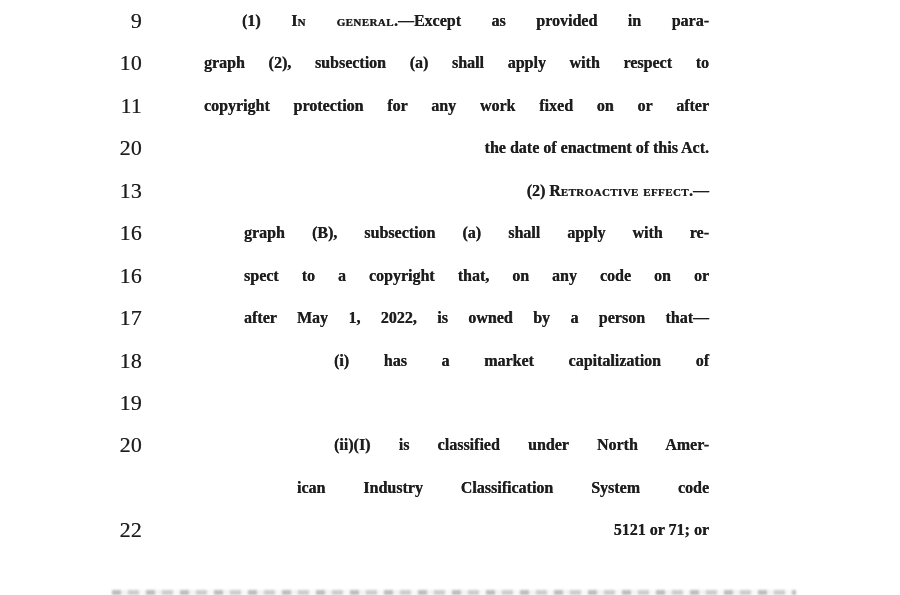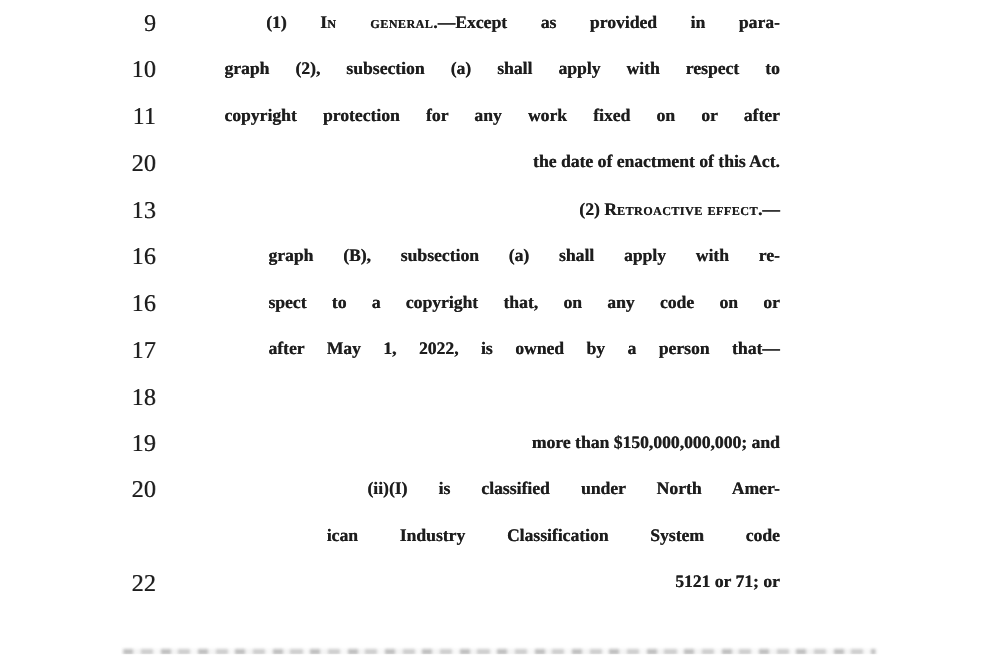--- a/index.html
+++ b/index.html
@@ -121,25 +121,25 @@
     <span class="line-text ind-l2cont just"><span>spect to a copyright that, on any code on or</span></span>
   </div>
 
   <div class="bill-row">
     <span class="line-num">17</span>
     <span class="line-text ind-l2cont just"><span>after May 1, 2022, is owned by a person that—</span></span>
   </div>
 
   <div class="bill-row">
     <span class="line-num">18</span>
+    <span class="line-text ind-l3first just"><span>(i) has a market capitalization of</span></span>
   </div>
 
   <div class="bill-row">
     <span class="line-num">19</span>
-    <span class="line-text ind-l3cont nojust"><span>more than $150,000,000,000; and</span></span>
   </div>
 
   <div class="bill-row">
     <span class="line-num">20</span>
     <span class="line-text ind-l3first just"><span>(ii)(I) is classified under North Amer-</span></span>
   </div>
 
   <div class="bill-row">
     <span class="line-text ind-l3cont just"><span>ican Industry Classification System code</span></span>
   </div>

